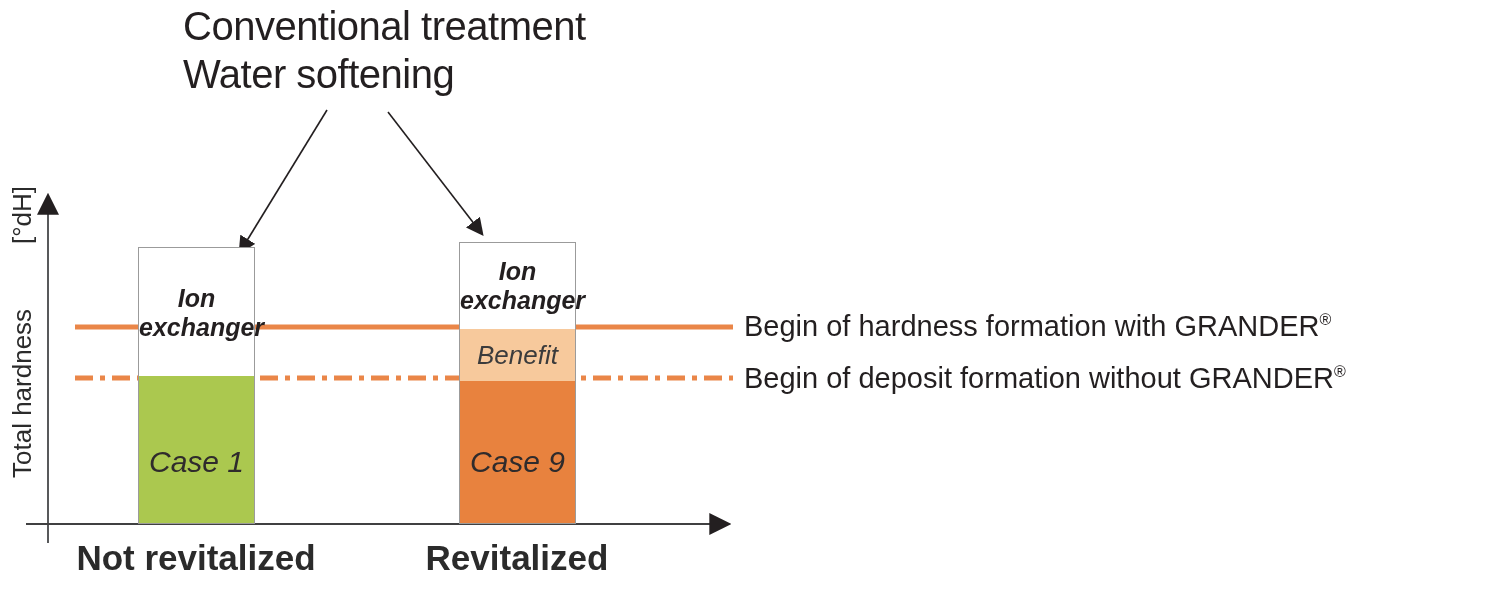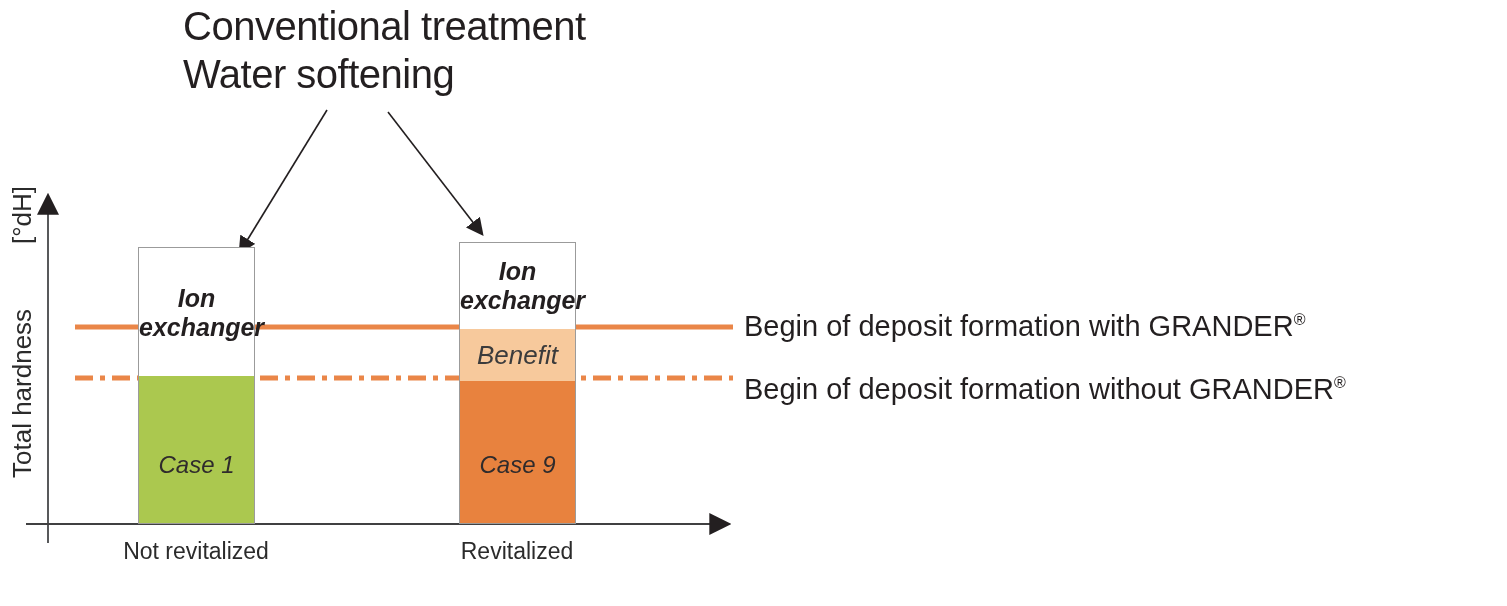--- a/index.html
+++ b/index.html
@@ -44,32 +44,32 @@
     background:var(--light_orange,#f7c99c);
     display:flex;align-items:center;justify-content:center;
     font-size:26px;color:#3b3b3c;
   }
   .fill-orange{
     position:absolute;left:0;right:0;top:138px;bottom:0;
     background:var(--orange,#e8823e);
   }
   .case-label{
     position:absolute;left:0;right:0;bottom:44px;
-    text-align:center;font-size:24px;color:#2f2b2c;margin-top:12px;
+    text-align:center;font-size:30px;color:#2f2b2c;margin-top:12px;
   }
   .ref-label{
     position:absolute;left:744px;z-index:3;
     font-size:29px;color:#231f20;white-space:nowrap;
   }
   .ref-label-1{top:310px;}
-  .ref-label-2{top:362px;margin-top:11px;}
+  .ref-label-2{top:362px;}
   .ref-label sup{font-size:16px;}
   .x-cat{
     position:absolute;top:538px;transform:translateX(-50%);
-    font-size:23px;color:#2b2b2b;white-space:nowrap;z-index:3;
+    font-size:35px;color:#2b2b2b;white-space:nowrap;z-index:3;font-weight:bold;
   }
   .x-cat-1{left:196px;}
   .x-cat-2{left:517px;}
   .y-axis-label{
     position:absolute;left:7px;top:478px;width:292px;
     transform:rotate(-90deg);transform-origin:0 0;
     display:flex;justify-content:space-between;align-items:baseline;
     font-size:26px;color:#2b2b2b;z-index:3;white-space:nowrap;
   }
 </style>
@@ -113,21 +113,21 @@
     <div class="ion-label">Ion exchanger</div>
     <div class="benefit-band">
       <span>Benefit</span>
     </div>
     <div class="fill-orange">
       <div class="case-label">Case 9</div>
     </div>
   </div>
 
   <div class="ref-label ref-label-1">
-    <span>Begin of deposit formation with GRANDER</span><sup>®</sup>
+    <span>Begin of hardness formation with GRANDER</span><sup>®</sup>
   </div>
   <div class="ref-label ref-label-2">
     <span>Begin of deposit formation without GRANDER</span><sup>®</sup>
   </div>
 
   <div class="x-cat x-cat-1">Not revitalized</div>
   <div class="x-cat x-cat-2">Revitalized</div>
 
   <div class="y-axis-label">
     <span>Total hardness</span>

